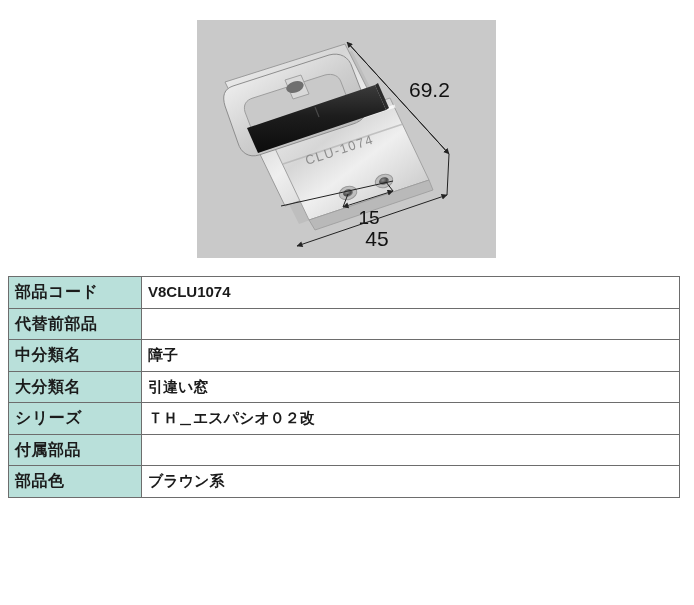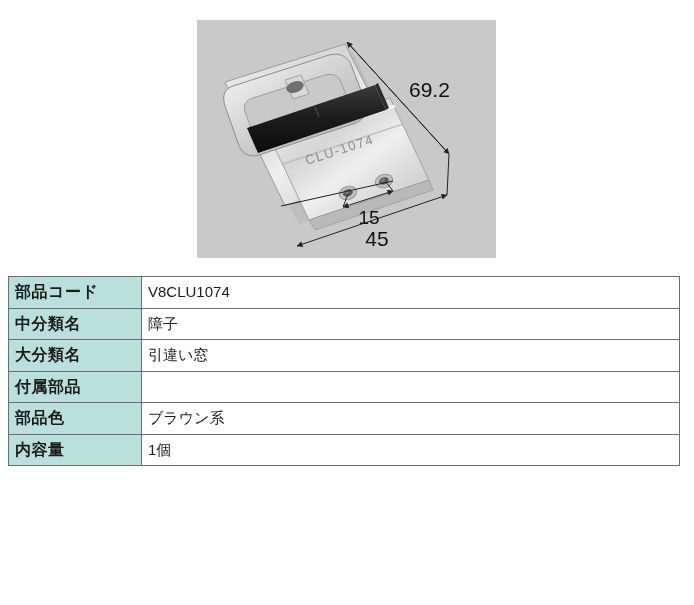--- a/index.html
+++ b/index.html
@@ -36,21 +36,21 @@
     border-collapse: collapse;
     table-layout: fixed;
     border: 1px solid #6d6d6d;
     background: #ffffff;
   }
   #spec-table tr { height: 31.5px; }
   #spec-table th, #spec-table td {
     border: 1px solid #6d6d6d;
     padding: 0 6px;
     vertical-align: middle;
-    font-weight: normal;
+    font-weight: bold;
     text-align: left;
     line-height: 1.1;
   }
   #spec-table th.label-cell {
     width: 120px;
     background: #b9e0da;
     color: #1b1b1b;
     font-weight: bold;
     font-size: 16px;
     letter-spacing: 0.5px;
@@ -163,33 +163,37 @@
   </svg>
 </div>
 
 <table id="spec-table">
   <tbody>
     <tr>
       <th class="label-cell">部品コード</th>
       <td class="value-cell">V8CLU1074</td>
     </tr>
     <tr>
+      <th class="label-cell">代替前部品</th>
+      <td class="value-cell"></td>
+    </tr>
+    <tr>
       <th class="label-cell">中分類名</th>
       <td class="value-cell">障子</td>
     </tr>
     <tr>
       <th class="label-cell">大分類名</th>
       <td class="value-cell">引違い窓</td>
+    </tr>
+    <tr>
+      <th class="label-cell">シリーズ</th>
+      <td class="value-cell">ＴＨ＿エスパシオ０２改</td>
     </tr>
     <tr>
       <th class="label-cell">付属部品</th>
       <td class="value-cell"></td>
     </tr>
     <tr>
       <th class="label-cell">部品色</th>
       <td class="value-cell">ブラウン系</td>
     </tr>
-    <tr>
-      <th class="label-cell">内容量</th>
-      <td class="value-cell">1個</td>
-    </tr>
   </tbody>
 </table>
 
 </body></html>

